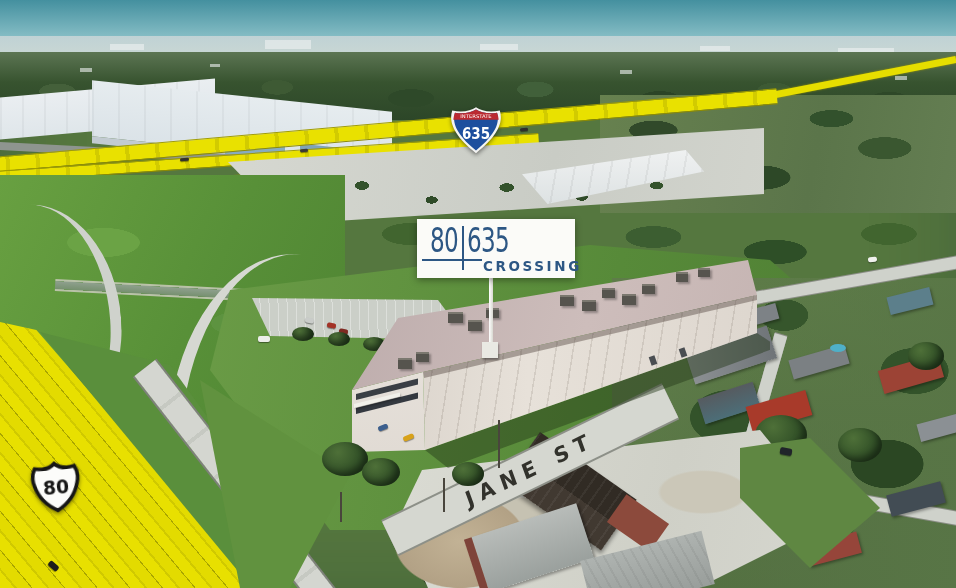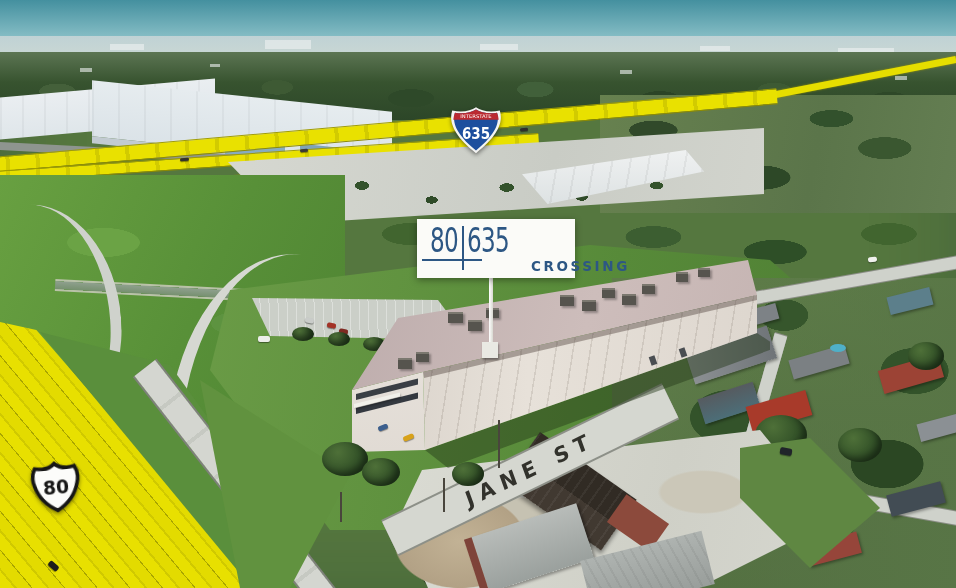--- a/index.html
+++ b/index.html
@@ -101,21 +101,21 @@
     box-shadow:1px 2px 2px rgba(0,0,0,.35);}
   .sign-card{left:417px;top:219px;width:158px;height:59px;background:#fbfbf8;
     box-shadow:0 2px 7px rgba(0,0,0,.38);}
   .sign-card .num{position:absolute;top:4px;font-size:34px;font-weight:500;color:#2d5784;
     transform:scaleX(.68);transform-origin:left top;letter-spacing:-1px;line-height:1;}
   .sc-80{left:13px;}
   .sc-635{left:50px;}
   .sc-div{position:absolute;left:45px;top:7px;width:2px;height:44px;background:#2d5784;}
   .sc-rule{position:absolute;left:5px;top:40px;width:60px;height:2px;background:#2d5784;}
   .sc-sub{position:absolute;left:66px;top:39px;font-size:13.5px;font-weight:bold;
-    letter-spacing:2.6px;color:#2d5784;margin-left:48px;}
+    letter-spacing:2.6px;color:#2d5784;}
   
   .jane-road{left:390px;top:520px;width:312px;height:36px;background:#d5d7d0;
     transform:rotate(-26deg);transform-origin:left center;
     box-shadow:0 -2px 0 #8d9088,0 2px 0 #8d9088;display:flex;align-items:center;justify-content:center;}
   .jane-txt{font-size:21px;font-weight:bold;letter-spacing:7px;color:#32322c;transform:skewX(-6deg);}
 </style>
 </head>
 <body>
 
 <div class="scene">

